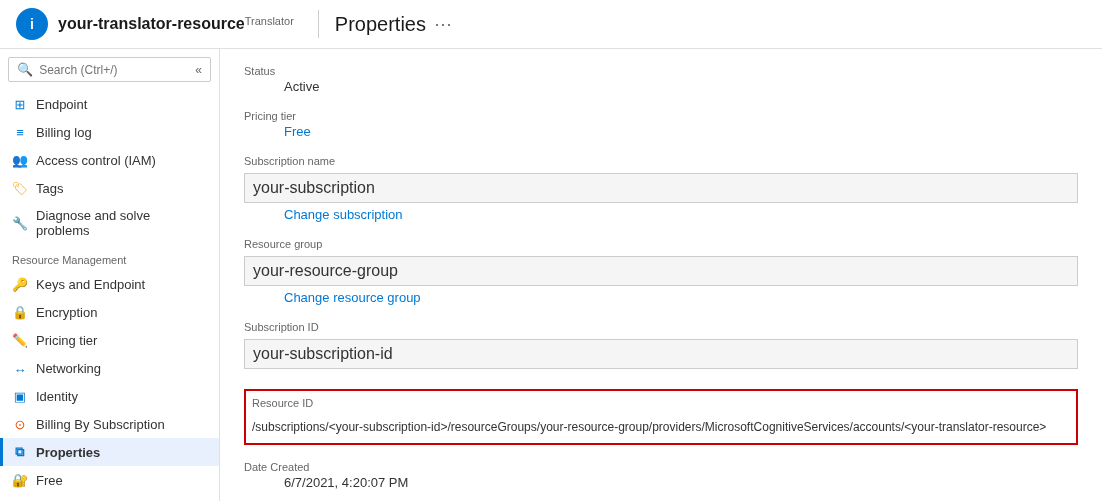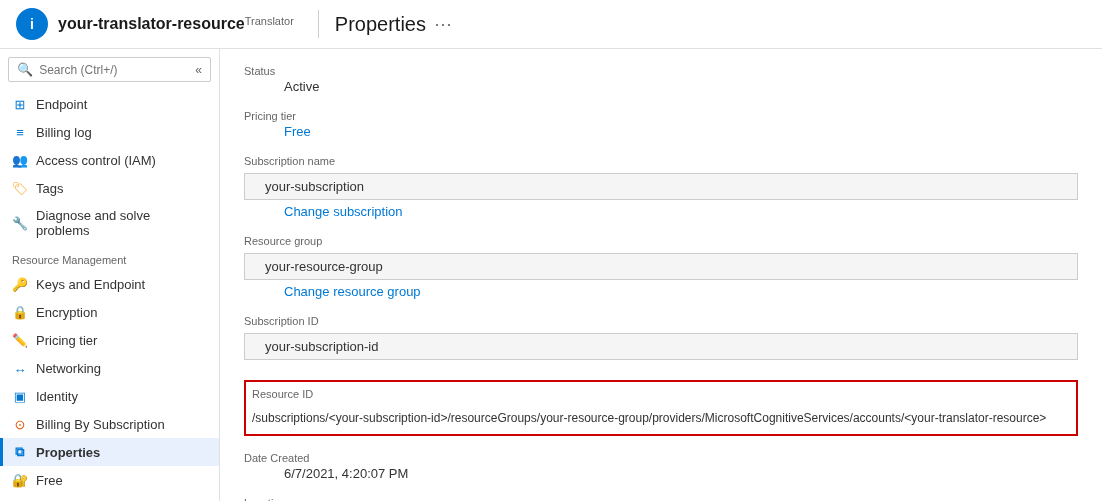--- a/index.html
+++ b/index.html
@@ -88,22 +88,22 @@
 
     .field-group { margin-bottom: 16px; }
     .field-label { font-size: 11px; color: #666; margin-bottom: 2px; }
     .field-value { font-size: 13px; color: #333; margin-left: 40px; }
     .field-value.blue { color: #0078d4; cursor: pointer; }
 
     .field-input {
       width: 100%;
       border: 1px solid #ccc;
       background: #f5f5f5;
-      padding: 5px 20px;
-      font-size: 13px;
+      padding: 5px 8px;
+      font-size: 16px;
       color: #333;
       margin-top: 4px;
       margin-bottom: 4px;
       outline: none;
       font-family: inherit;
       max-width: 860px;
     }
 
     
     .icon-blue { color: #0078d4; }

